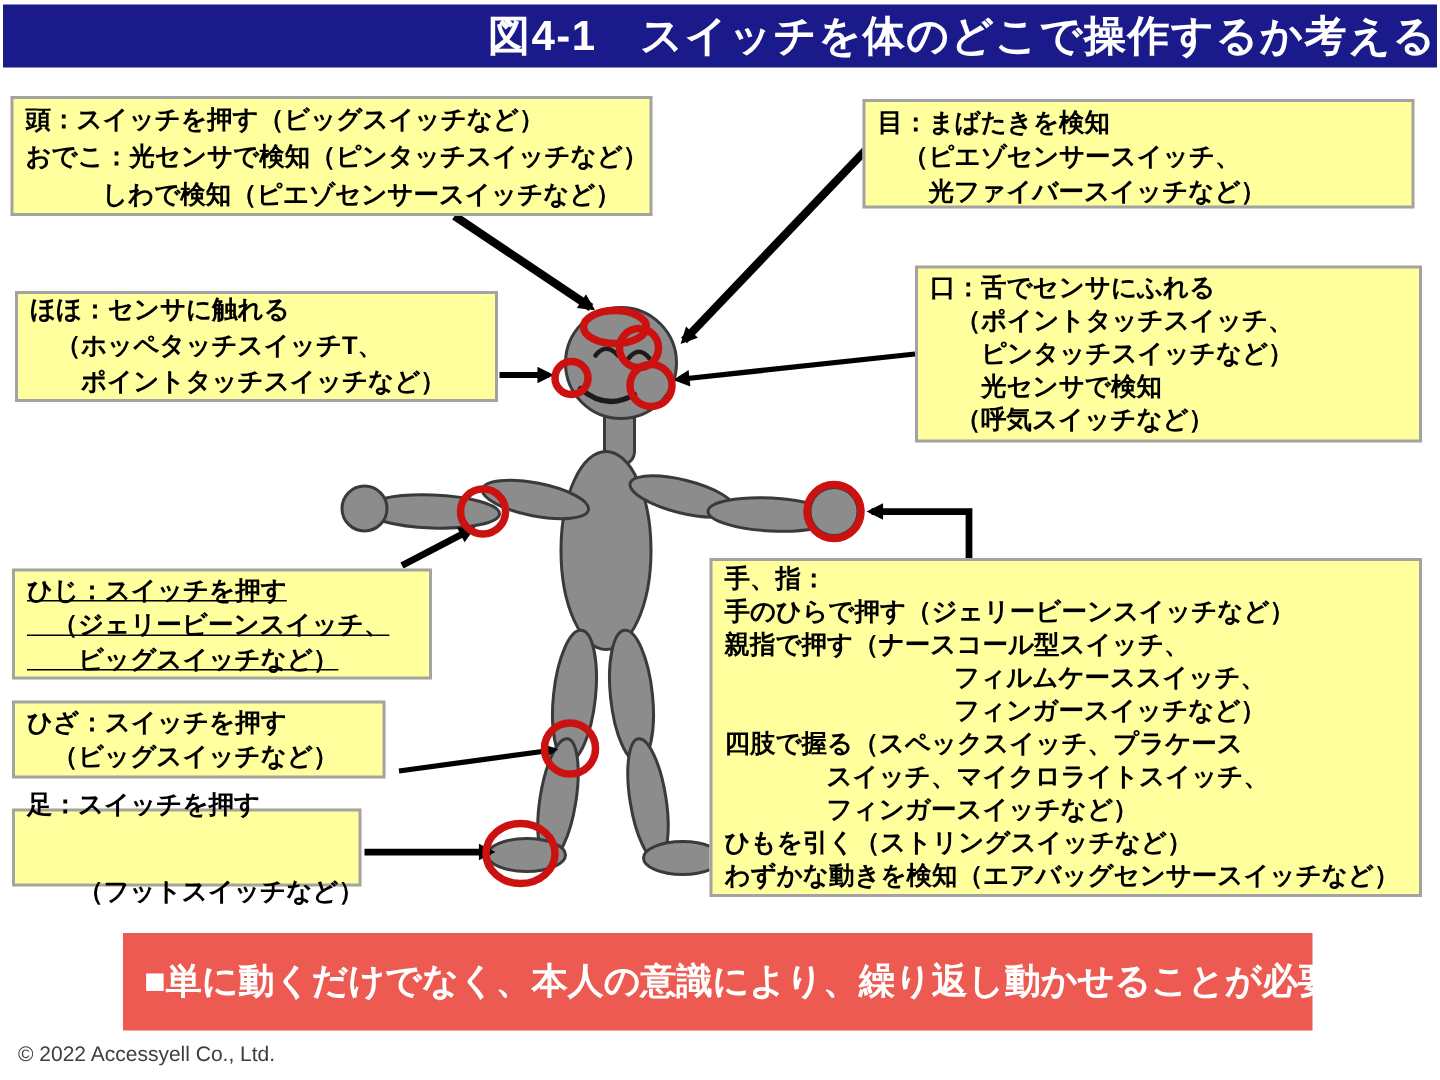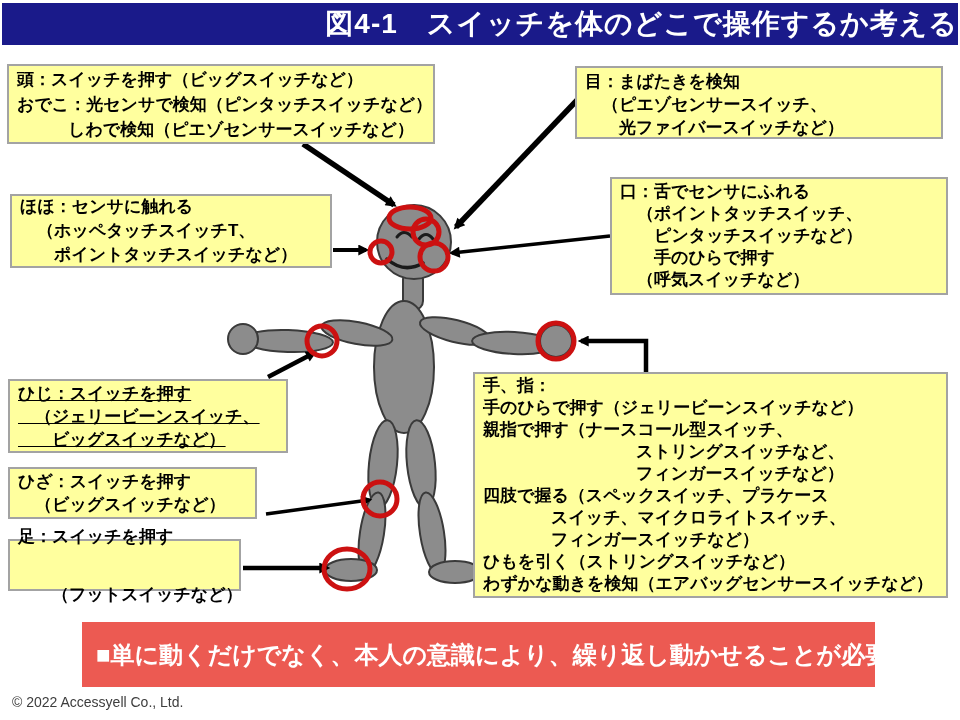--- a/index.html
+++ b/index.html
@@ -136,21 +136,21 @@
   <div class="callout c-cheek">
     <div class="line">ほほ：センサに触れる</div>
     <div class="line">　（ホッペタッチスイッチT、</div>
     <div class="line">　　ポイントタッチスイッチなど）</div>
   </div>
 
   <div class="callout c-mouth">
     <div class="line">口：舌でセンサにふれる</div>
     <div class="line">　（ポイントタッチスイッチ、</div>
     <div class="line">　　ピンタッチスイッチなど）</div>
-    <div class="line">　　手のひらで押す</div>
+    <div class="line">　　光センサで検知</div>
     <div class="line">　（呼気スイッチなど）</div>
   </div>
 
   <div class="callout c-elbow">
     <div class="line">ひじ：スイッチを押す</div>
     <div class="line">　（ジェリービーンスイッチ、</div>
     <div class="line">　　ビッグスイッチなど）</div>
   </div>
 
   <div class="callout c-knee">
@@ -160,21 +160,21 @@
 
   <div class="callout c-foot">
     <div class="line">足：スイッチを押す</div>
     <div class="line">　　（フットスイッチなど）</div>
   </div>
 
   <div class="callout c-hand">
     <div class="line">手、指：</div>
     <div class="line">手のひらで押す（ジェリービーンスイッチなど）</div>
     <div class="line">親指で押す（ナースコール型スイッチ、</div>
-    <div class="line">　　　　　　　　　ストリングスイッチなど、</div>
+    <div class="line">　　　　　　　　　フィルムケーススイッチ、</div>
     <div class="line">　　　　　　　　　フィンガースイッチなど）</div>
     <div class="line">四肢で握る（スペックスイッチ、プラケース</div>
     <div class="line">　　　　スイッチ、マイクロライトスイッチ、</div>
     <div class="line">　　　　フィンガースイッチなど）</div>
     <div class="line">ひもを引く（ストリングスイッチなど）</div>
     <div class="line">わずかな動きを検知（エアバッグセンサースイッチなど）</div>
   </div>
 
   <div class="notes">
     <div class="line">■単に動くだけでなく、本人の意識により、繰り返し動かせることが必要</div>

